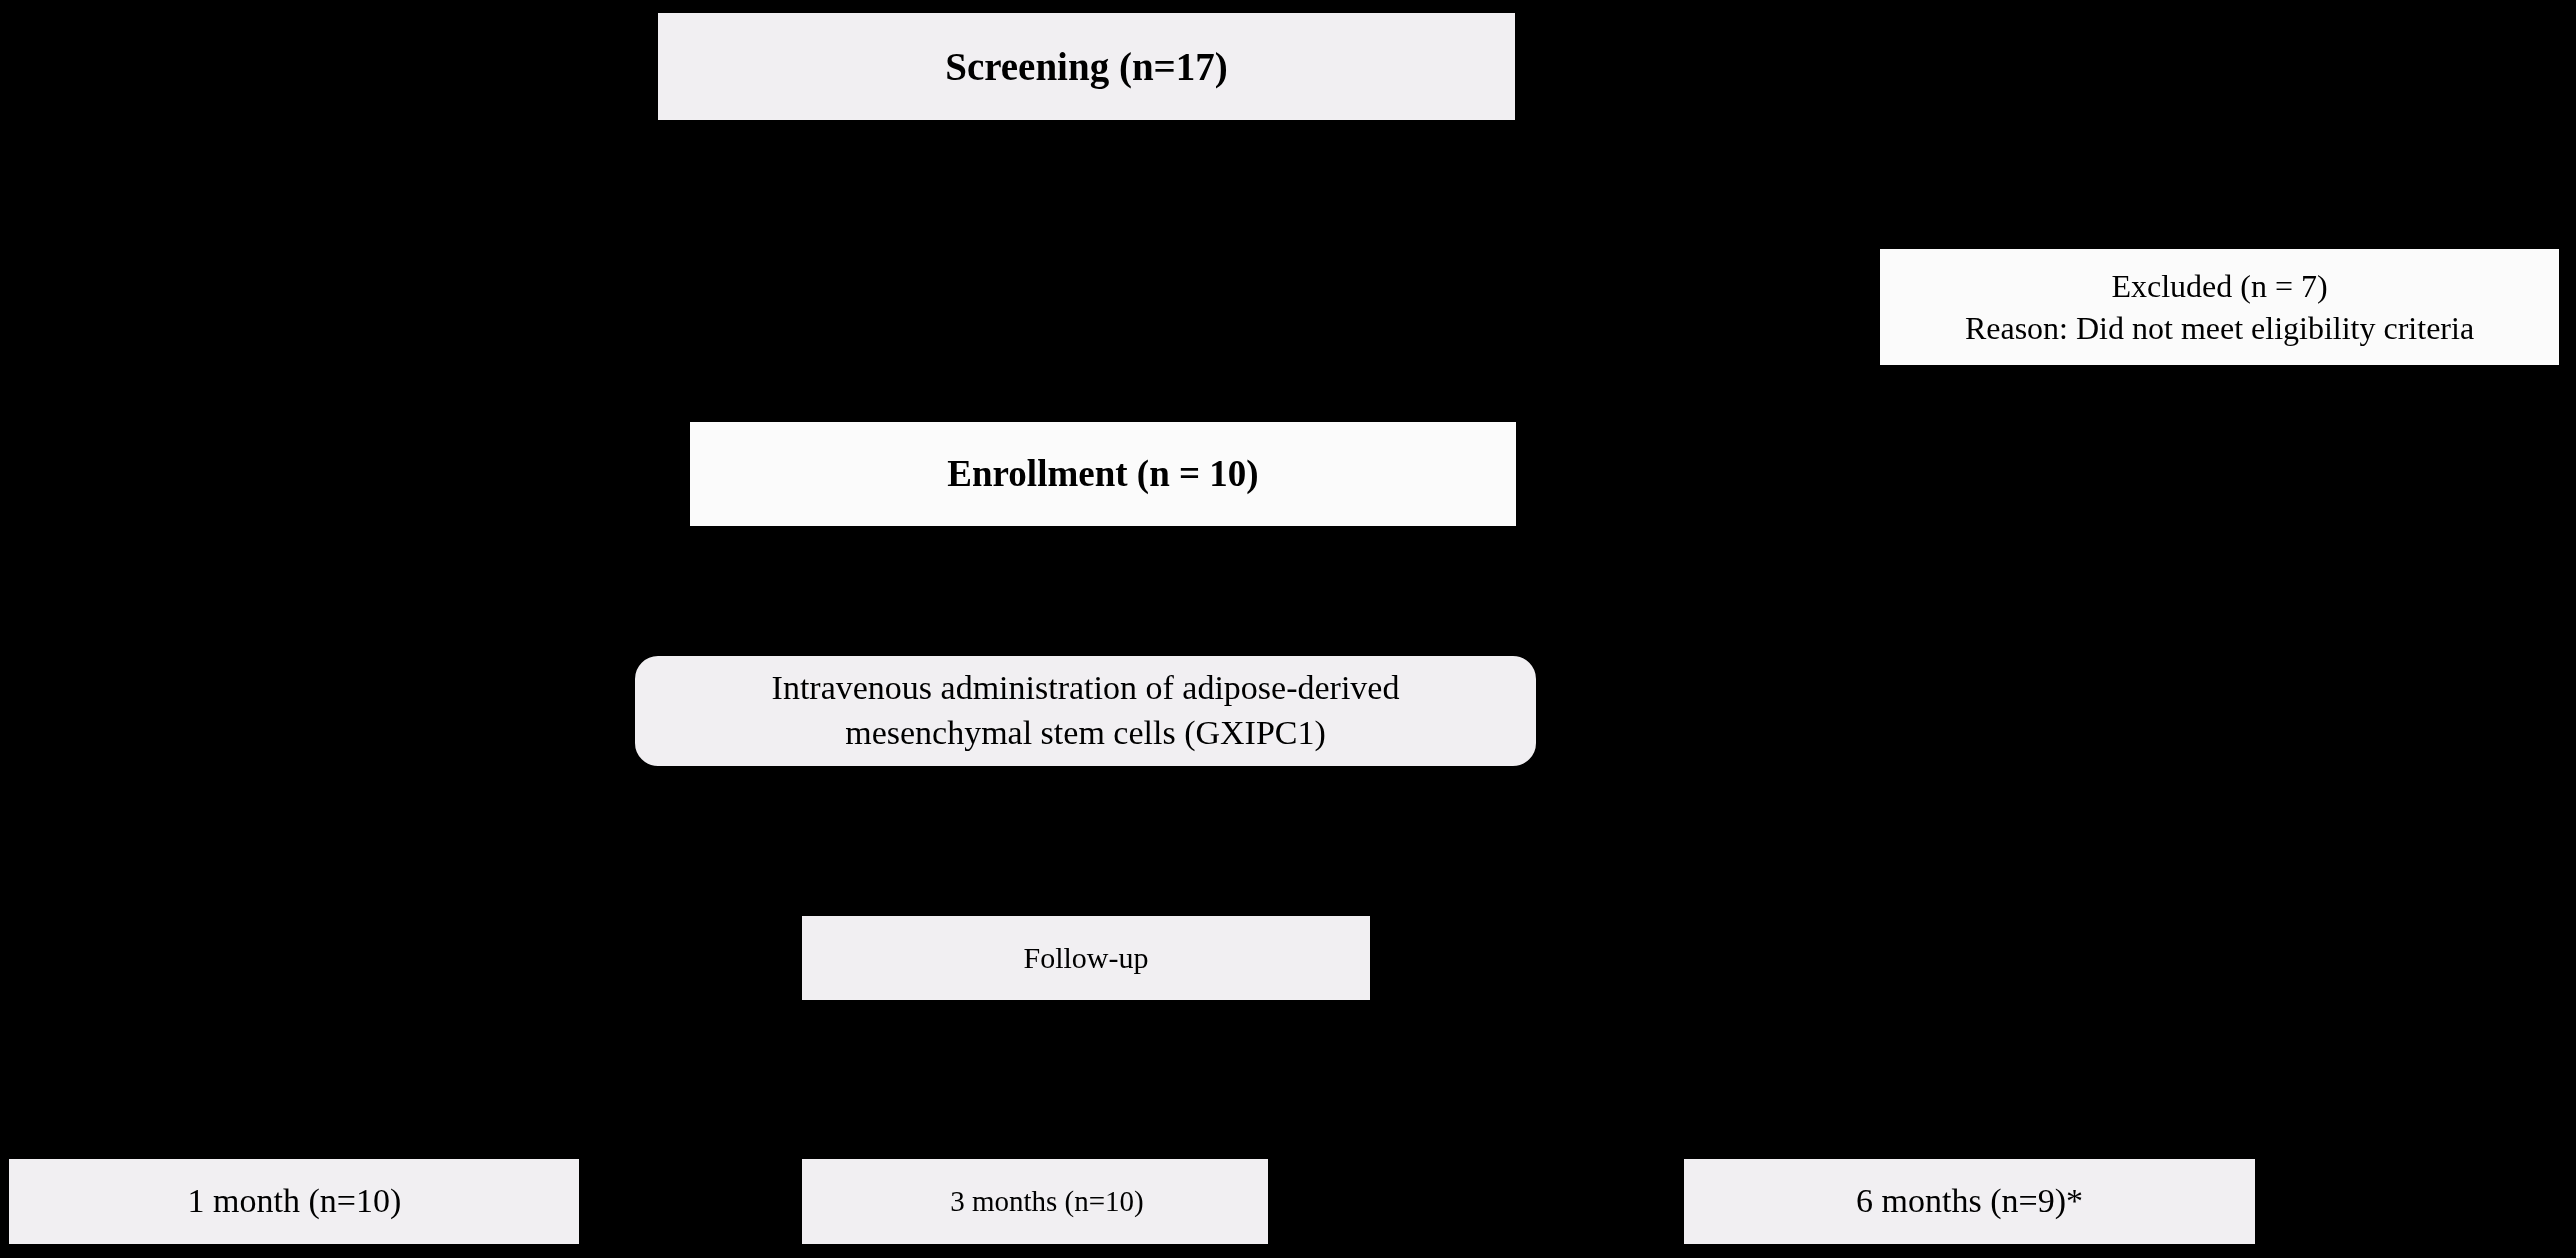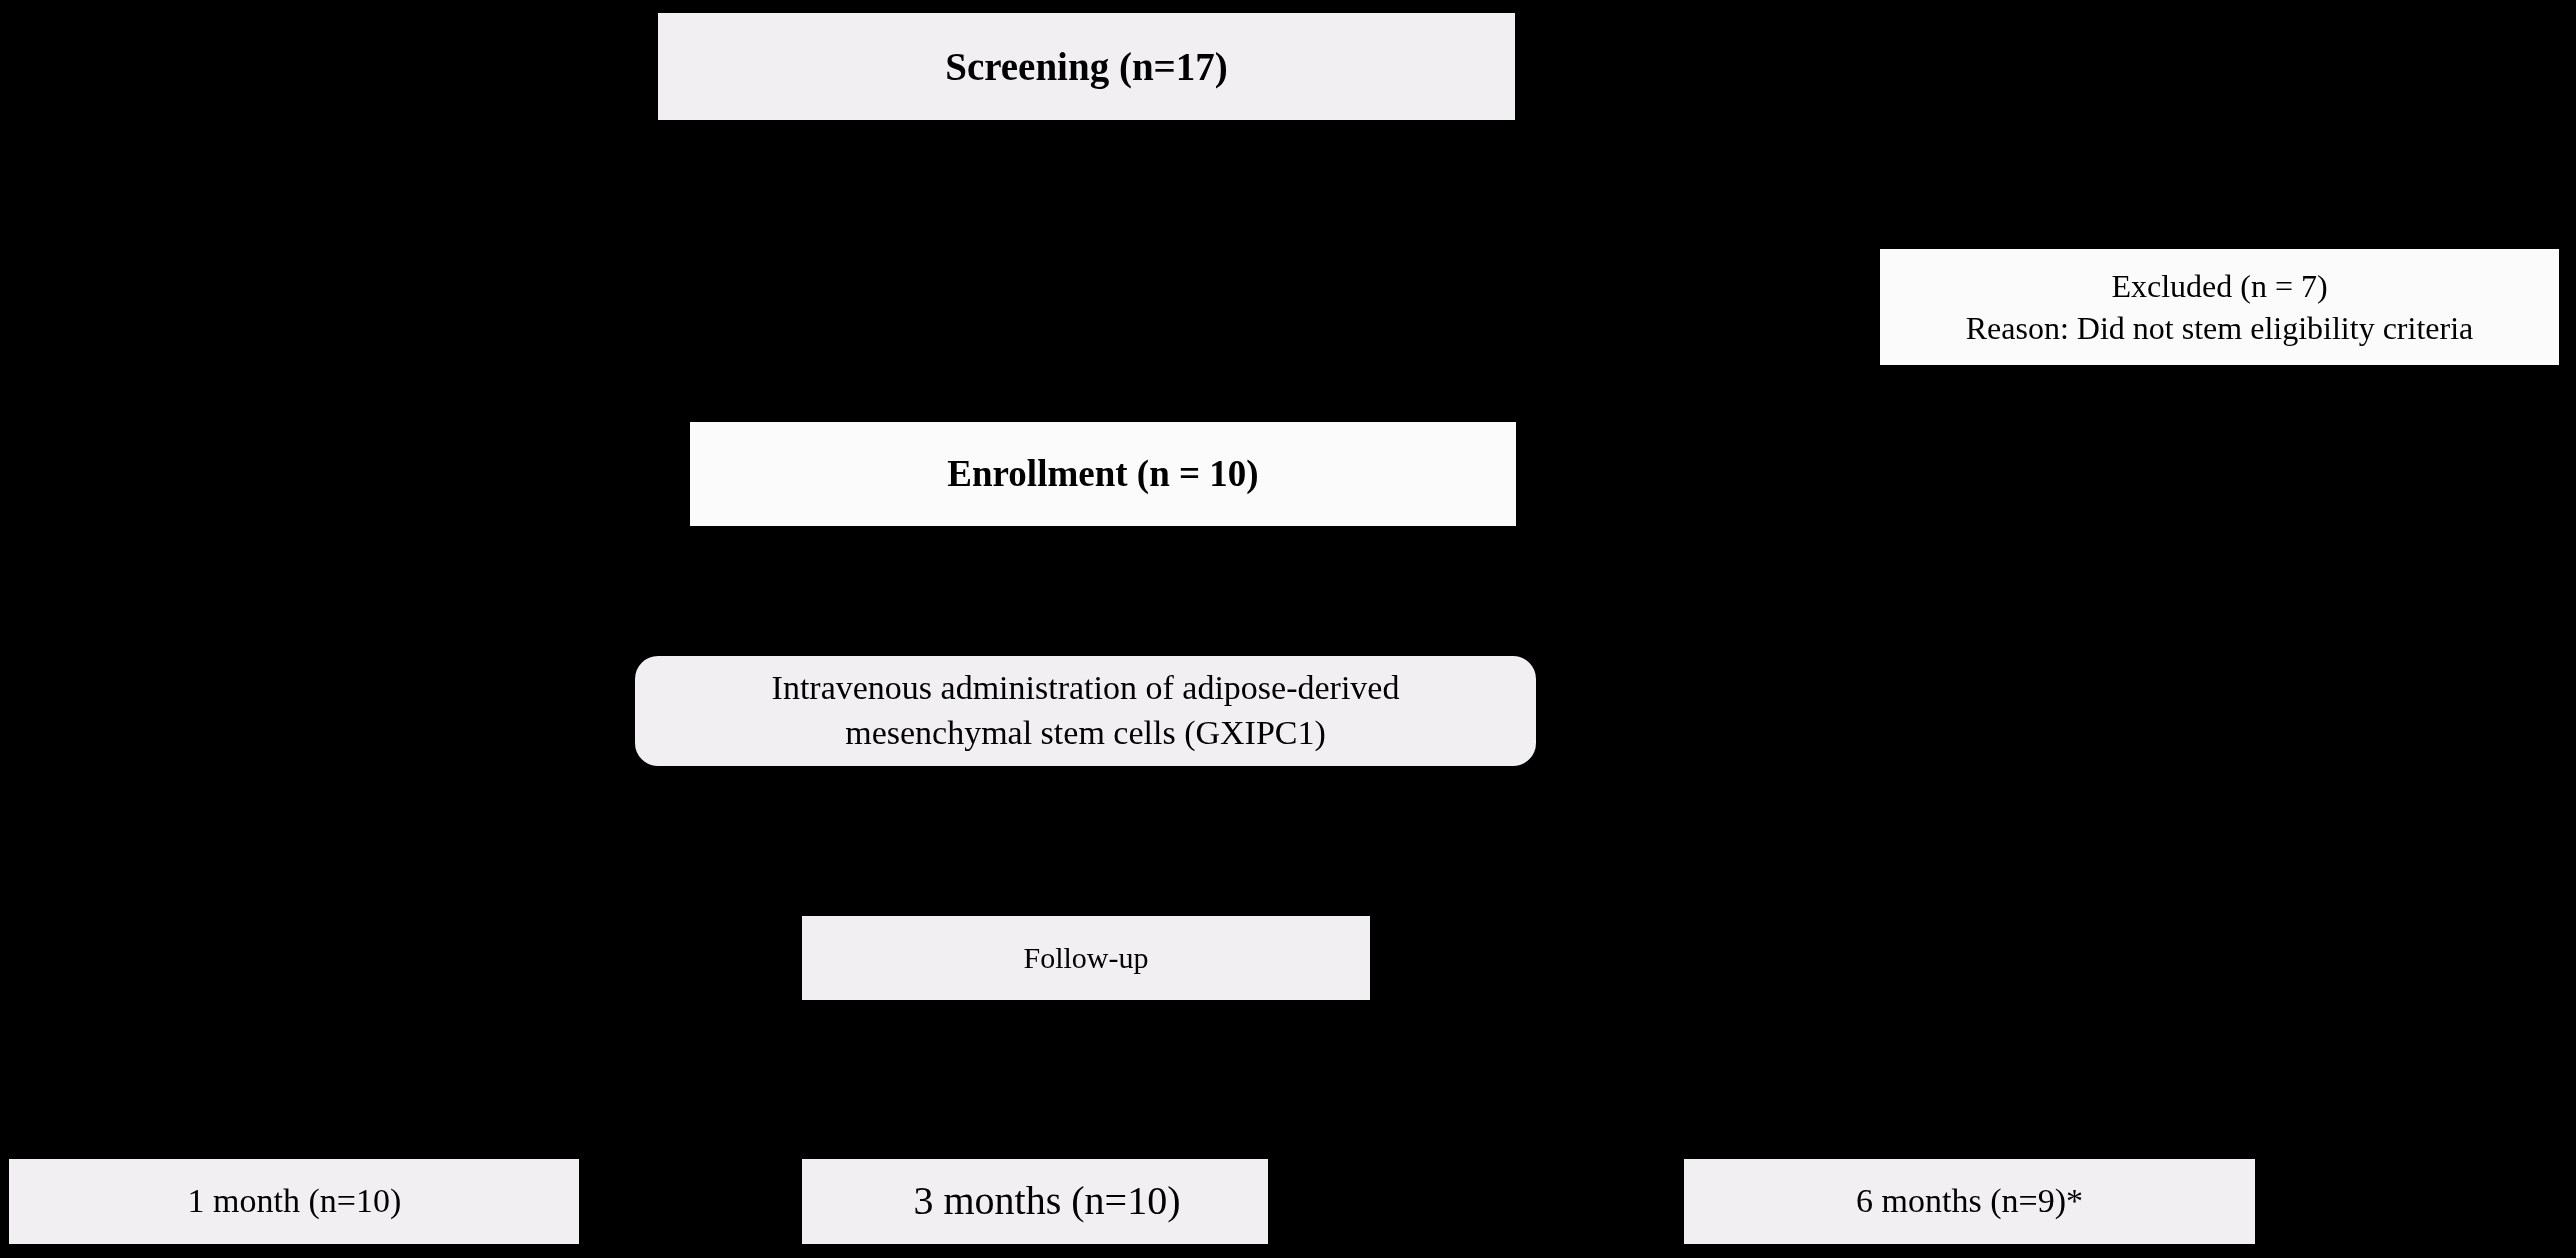--- a/index.html
+++ b/index.html
@@ -33,21 +33,21 @@
   .node.bold { font-weight: bold; }
   .node.rounded { border-radius: 7px; background: #fbfbfb; }
 
   
   #node-screening   { left: 651px;  top: 6.4px;    width: 871px; height: 121px; font-size: 39px; }
   #node-excluded    { left: 1873px; top: 242px;  width: 693px;  height: 130px; font-size: 32px; }
   #node-enrollment  { left: 683px;  top: 415px;  width: 840px; height: 118px; font-size: 37px; }
   #node-intervention{ left: 628px;  top: 649px;  width: 915px; height: 124px; font-size: 34px; border-radius: 30px; }
   #node-followup    { left: 795px;  top: 866px; width: 582px;  height: 98px; font-size: 30px; margin-top: 43px; }
   #node-m1          { left: 2.4px;    top: 1152px; width: 584px;  height: 99px; font-size: 34px; justify-content: center; }
-  #node-m3          { left: 795px;  top: 1152px; width: 480px;  height: 99px; font-size: 40px; padding-left: 24px; }
+  #node-m3          { left: 795px;  top: 1152px; width: 480px;  height: 99px; font-size: 29px; padding-left: 24px; }
   #node-m6          { left: 1677px; top: 1152px; width: 585px;  height: 99px; font-size: 34px; }
 
   
   .conn { position: absolute; background: #000000; z-index: 1; }
   .vline { width: 7.2px; }
   .hline { height: 7.2px; }
 
   
   #c-trunk-1 { left: 1082px; top: 126px; width: 7.2px; height: 264px; }
   
@@ -100,21 +100,21 @@
   <div class="arrow" id="a-m3"></div>
   <div class="arrow" id="a-m6"></div>
 
   <div class="node bold" id="node-screening">
     <span class="txt">Screening (n=17)</span>
   </div>
 
   <div class="node rounded" id="node-excluded">
     <span class="txt">
       <span>Excluded (n = 7)</span><br>
-      <span>Reason: Did not stem eligibility criteria</span>
+      <span>Reason: Did not meet eligibility criteria</span>
     </span>
   </div>
 
   <div class="node rounded bold" id="node-enrollment">
     <span class="txt">Enrollment (n = 10)</span>
   </div>
 
   <div class="node" id="node-intervention">
     <span class="txt">
       <span>Intravenous administration of adipose-derived</span><br>

